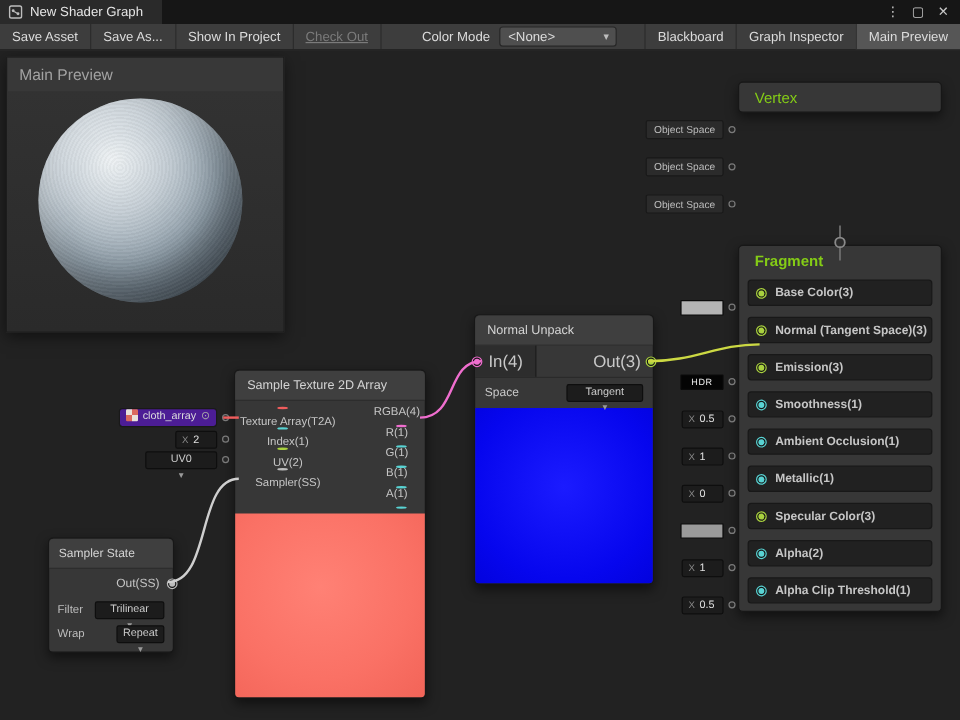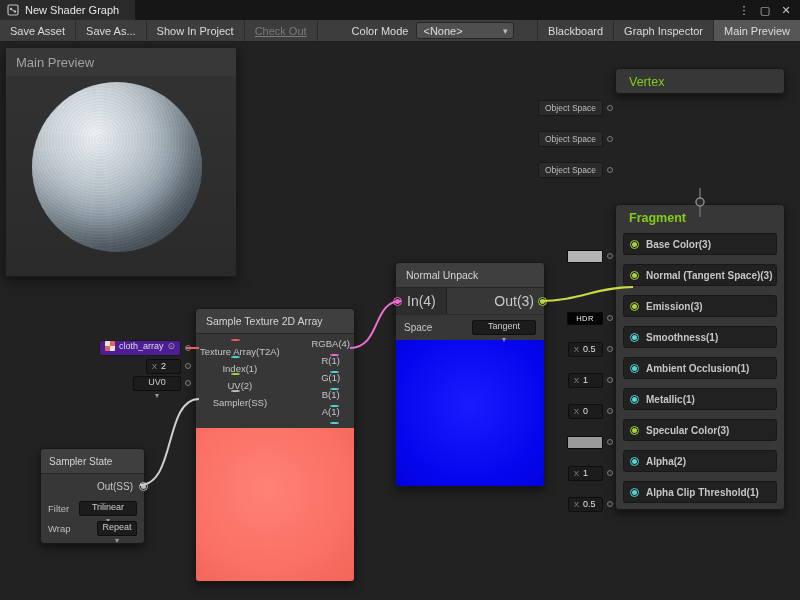--- a/index.html
+++ b/index.html
@@ -384,21 +384,21 @@
       <span class="conn-dot"></span>
     </div>
     <div class="wrow" style="right:609px; top:316px;">
       <span class="xfield">
         <span class="xlab">X</span>
         <span class="xval">2</span>
       </span>
       <span class="conn-dot"></span>
     </div>
     <div class="wrow" style="right:609px; top:333px;">
-      <span class="mini-select" style="width:48px;">
+      <span class="mini-select" style="width:60px;">
         <span>UV0</span>
         <span class="arrow">▾</span>
       </span>
       <span class="conn-dot"></span>
     </div>
 
     <div class="node" style="left:40px; top:406px; width:105px;">
       <div class="node-header" style="padding:0 8px; font-size:10px;">
         <span>Sampler State</span>
       </div>

